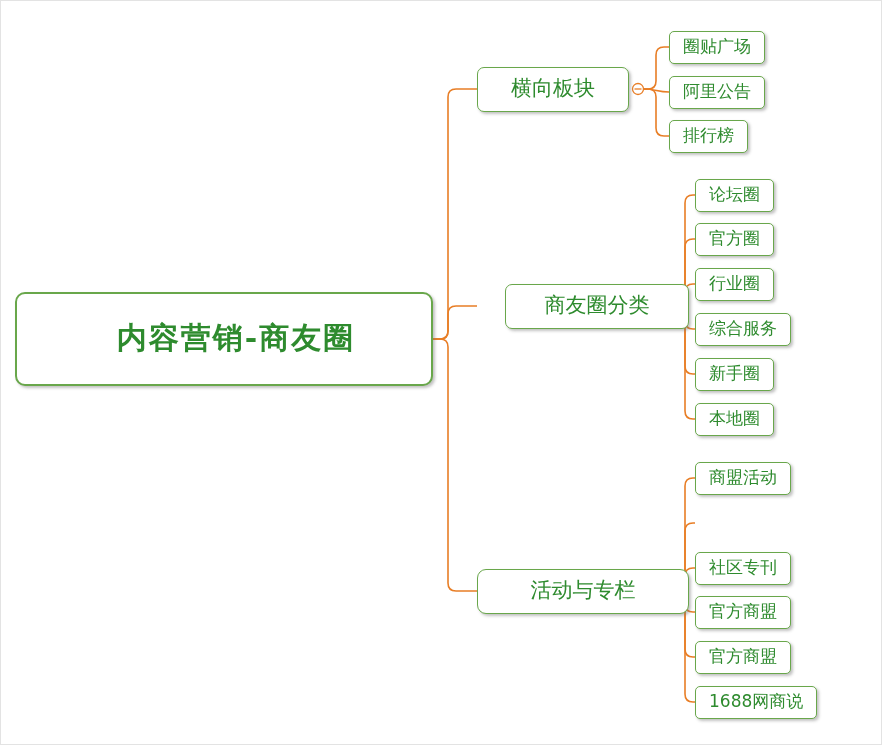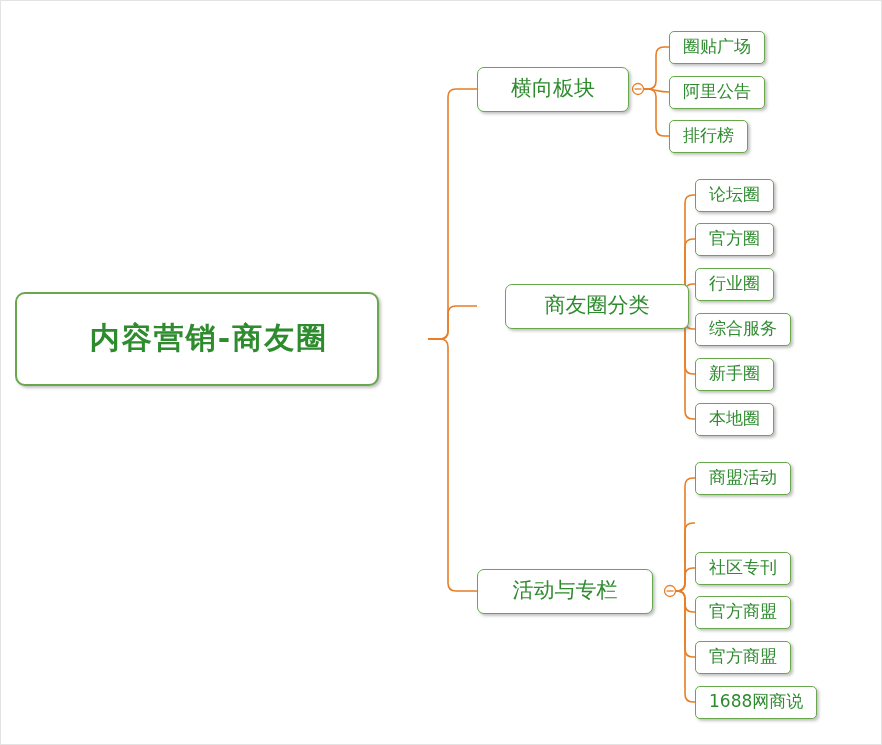--- a/index.html
+++ b/index.html
@@ -26,34 +26,34 @@
     background:#fff;
     border:1.4px solid var(--c-border);
     color:var(--c-text);
     text-align:center;
     box-sizing:border-box;
     box-shadow:2px 2px 3px rgba(120,120,120,.45);
     white-space:nowrap;
     cursor:default;
   }
   .root{
-    left:14px;top:291px;width:364px;height:94px;
+    left:14px;top:291px;width:418px;height:94px;
     border-width:2px;border-radius:10px;
     font-family:"DejaVu Serif", serif;
     font-weight:bold;font-size:30px;line-height:88px;
     letter-spacing:2px;
     padding-left:24px;
   }
   .branch{
     height:45px;border-width:1.5px;border-radius:7px;
     font-size:21px;line-height:41px;
   }
   .branch.b1{left:476px;top:66px;width:152px;}
   .branch.b2{left:476px;top:283px;width:184px;margin-left:28px;}
-  .branch.b3{left:476px;top:568px;width:176px;}
+  .branch.b3{left:476px;top:568px;width:212px;border-radius:9px;}
   .leaf{
     height:33px;border-radius:5px;
     font-size:17px;line-height:29px;
     padding:0 13px;
     text-align:right;
   }
   .g1{left:668px;}
   .g2,.g3{left:694px;}
 </style>
 </head>

